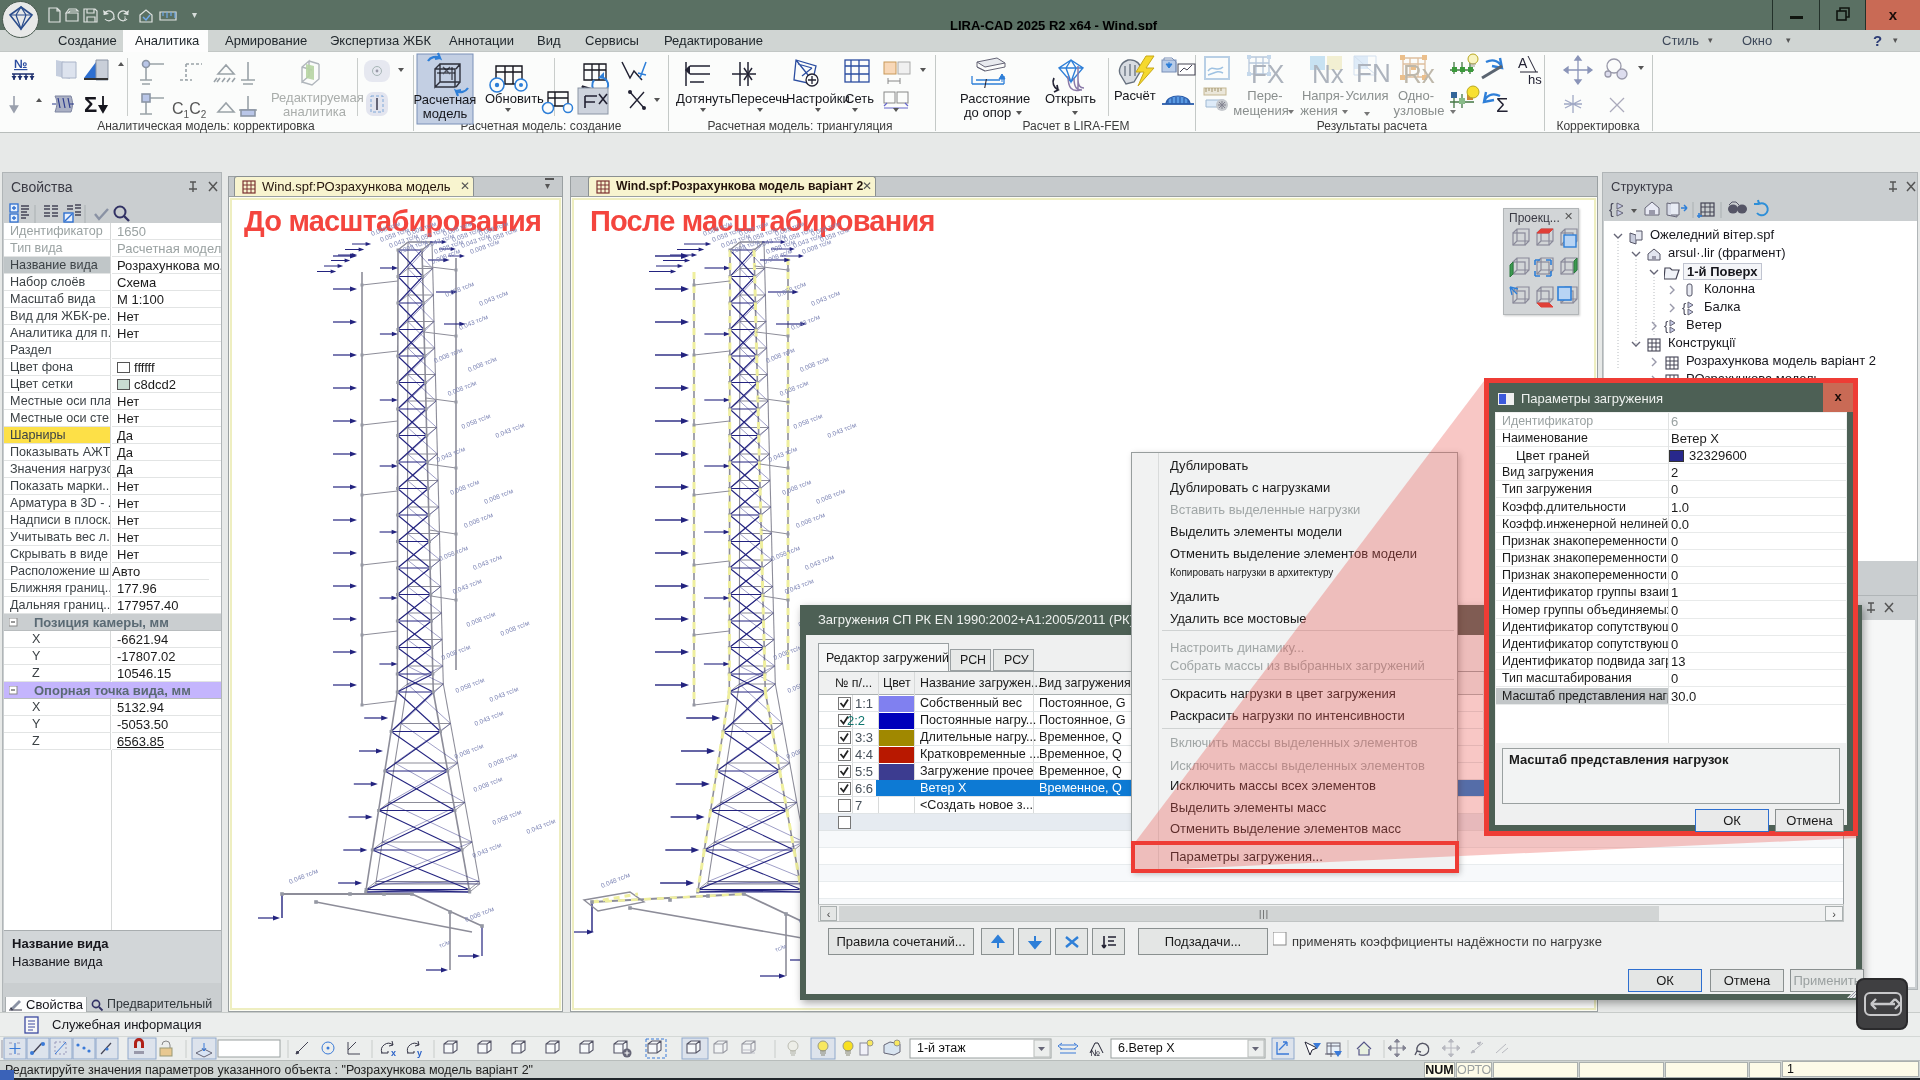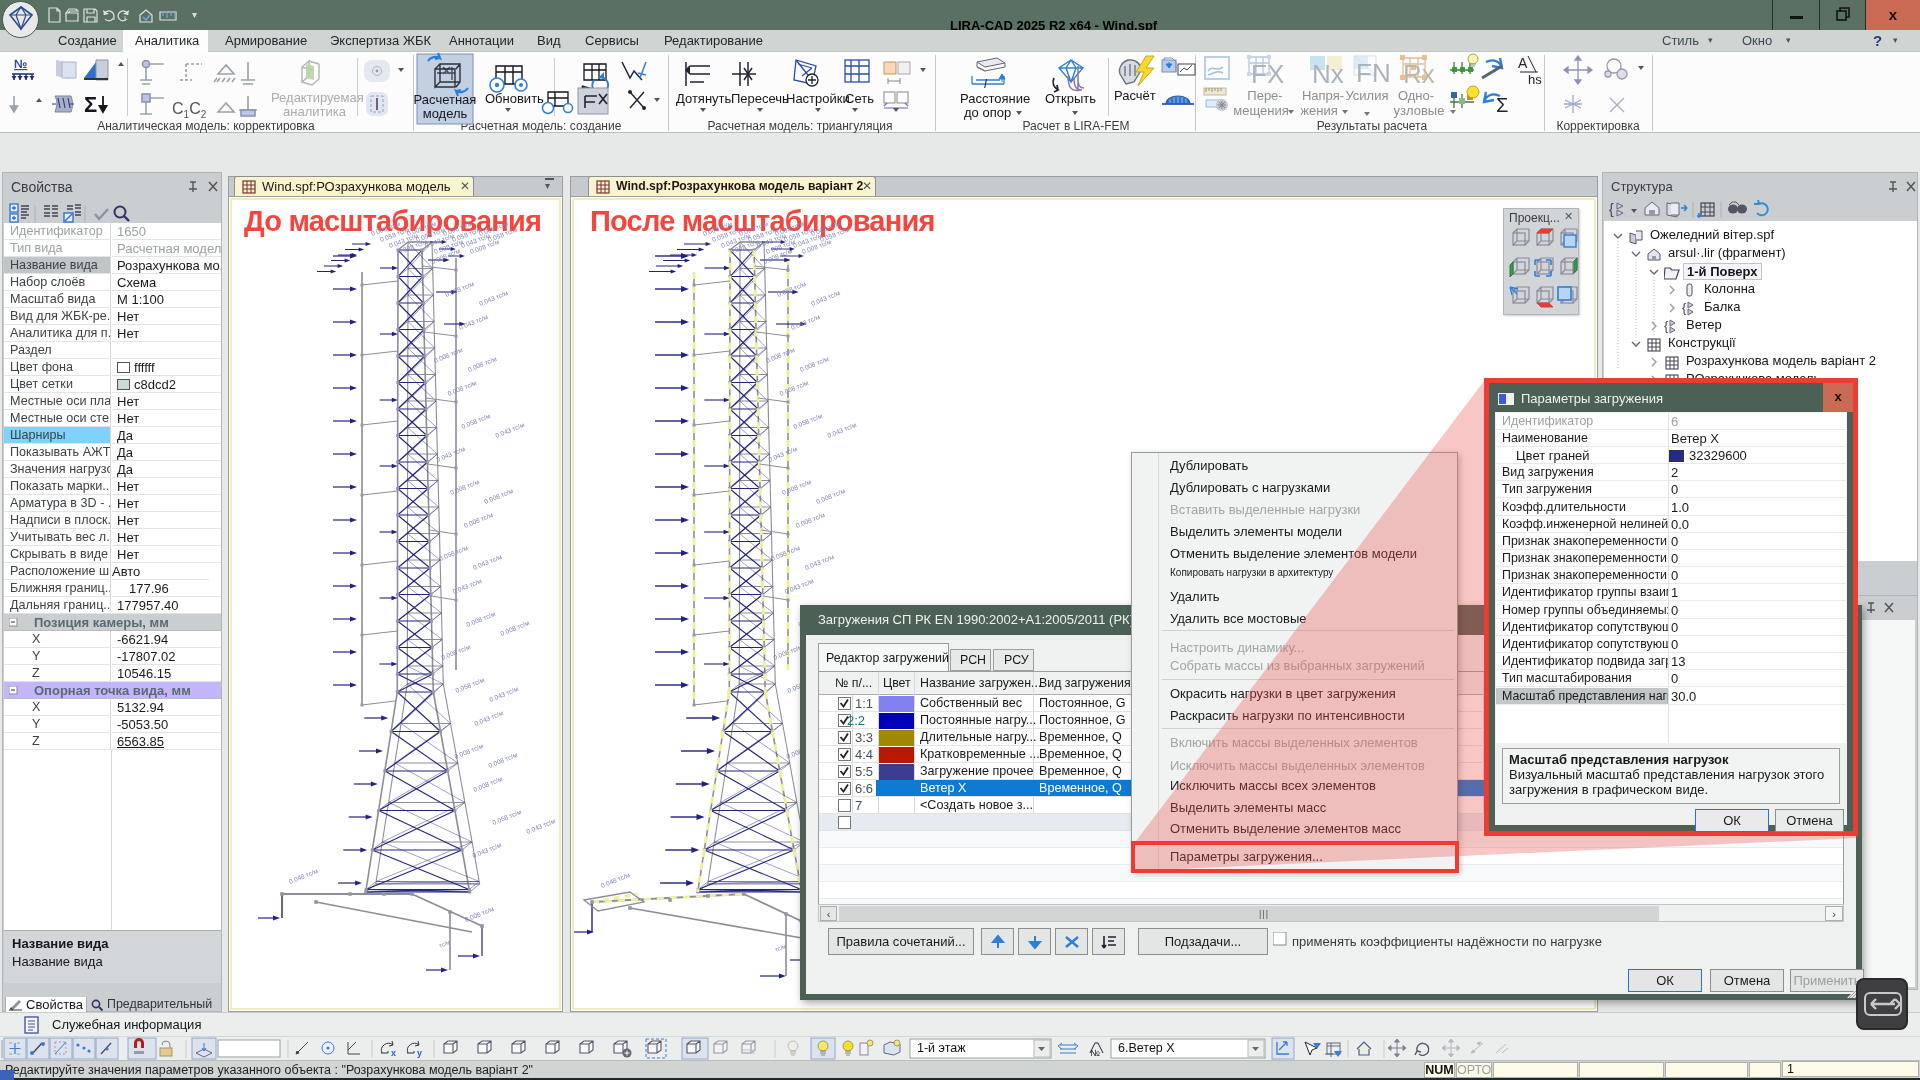--- a/index.html
+++ b/index.html
@@ -349,40 +349,40 @@
       <div class="abs prow" style="left:0;top:119px;width:107px;background:#fff;color:#3c4246;padding-left:6px;border-bottom:1px solid #e2e4e4;border-right:1px solid #d6d8d8;font-size:12.6px;">Раздел</div>
       <div class="abs prow" style="left:108px;top:119px;width:109px;color:#1a1a1a;padding-left:5px;border-bottom:1px solid #e2e4e4;"></div>
       <div class="abs prow" style="left:0;top:136px;width:107px;background:#fff;color:#3c4246;padding-left:6px;border-bottom:1px solid #e2e4e4;border-right:1px solid #d6d8d8;font-size:12.6px;">Цвет фона</div>
       <div class="abs prow" style="left:108px;top:136px;width:109px;color:#1a1a1a;padding-left:5px;border-bottom:1px solid #e2e4e4;"><span style="display:inline-block;width:13px;height:11px;background:#ffffff;border:1px solid #555;vertical-align:-1px;margin-right:4px;"></span>ffffff</div>
       <div class="abs prow" style="left:0;top:153px;width:107px;background:#fff;color:#3c4246;padding-left:6px;border-bottom:1px solid #e2e4e4;border-right:1px solid #d6d8d8;font-size:12.6px;">Цвет сетки</div>
       <div class="abs prow" style="left:108px;top:153px;width:109px;color:#1a1a1a;padding-left:5px;border-bottom:1px solid #e2e4e4;"><span style="display:inline-block;width:13px;height:11px;background:#c8dcd2;border:1px solid #555;vertical-align:-1px;margin-right:4px;"></span>c8dcd2</div>
       <div class="abs prow" style="left:0;top:170px;width:107px;background:#fff;color:#3c4246;padding-left:6px;border-bottom:1px solid #e2e4e4;border-right:1px solid #d6d8d8;font-size:12.6px;">Местные оси пла...</div>
       <div class="abs prow" style="left:108px;top:170px;width:109px;color:#1a1a1a;padding-left:5px;border-bottom:1px solid #e2e4e4;">Нет</div>
       <div class="abs prow" style="left:0;top:187px;width:107px;background:#fff;color:#3c4246;padding-left:6px;border-bottom:1px solid #e2e4e4;border-right:1px solid #d6d8d8;font-size:12.6px;">Местные оси сте...</div>
       <div class="abs prow" style="left:108px;top:187px;width:109px;color:#1a1a1a;padding-left:5px;border-bottom:1px solid #e2e4e4;">Нет</div>
-      <div class="abs prow" style="left:0;top:204px;width:107px;background:#7dd3fc;color:#3c4246;padding-left:6px;border-bottom:1px solid #e2e4e4;border-right:1px solid #d6d8d8;font-size:12.6px;">Шарниры</div>
+      <div class="abs prow" style="left:0;top:204px;width:107px;background:#fde047;color:#3c4246;padding-left:6px;border-bottom:1px solid #e2e4e4;border-right:1px solid #d6d8d8;font-size:12.6px;">Шарниры</div>
       <div class="abs prow" style="left:108px;top:204px;width:109px;color:#1a1a1a;padding-left:5px;border-bottom:1px solid #e2e4e4;">Да</div>
       <div class="abs prow" style="left:0;top:221px;width:107px;background:#fff;color:#3c4246;padding-left:6px;border-bottom:1px solid #e2e4e4;border-right:1px solid #d6d8d8;font-size:12.6px;">Показывать АЖТ</div>
       <div class="abs prow" style="left:108px;top:221px;width:109px;color:#1a1a1a;padding-left:5px;border-bottom:1px solid #e2e4e4;">Да</div>
       <div class="abs prow" style="left:0;top:238px;width:107px;background:#fff;color:#3c4246;padding-left:6px;border-bottom:1px solid #e2e4e4;border-right:1px solid #d6d8d8;font-size:12.6px;">Значения нагрузок</div>
       <div class="abs prow" style="left:108px;top:238px;width:109px;color:#1a1a1a;padding-left:5px;border-bottom:1px solid #e2e4e4;">Да</div>
       <div class="abs prow" style="left:0;top:255px;width:107px;background:#fff;color:#3c4246;padding-left:6px;border-bottom:1px solid #e2e4e4;border-right:1px solid #d6d8d8;font-size:12.6px;">Показать марки...</div>
       <div class="abs prow" style="left:108px;top:255px;width:109px;color:#1a1a1a;padding-left:5px;border-bottom:1px solid #e2e4e4;">Нет</div>
       <div class="abs prow" style="left:0;top:272px;width:107px;background:#fff;color:#3c4246;padding-left:6px;border-bottom:1px solid #e2e4e4;border-right:1px solid #d6d8d8;font-size:12.6px;">Арматура в 3D - ...</div>
       <div class="abs prow" style="left:108px;top:272px;width:109px;color:#1a1a1a;padding-left:5px;border-bottom:1px solid #e2e4e4;">Нет</div>
       <div class="abs prow" style="left:0;top:289px;width:107px;background:#fff;color:#3c4246;padding-left:6px;border-bottom:1px solid #e2e4e4;border-right:1px solid #d6d8d8;font-size:12.6px;">Надписи в плоск...</div>
       <div class="abs prow" style="left:108px;top:289px;width:109px;color:#1a1a1a;padding-left:5px;border-bottom:1px solid #e2e4e4;">Нет</div>
       <div class="abs prow" style="left:0;top:306px;width:107px;background:#fff;color:#3c4246;padding-left:6px;border-bottom:1px solid #e2e4e4;border-right:1px solid #d6d8d8;font-size:12.6px;">Учитывать вес л...</div>
       <div class="abs prow" style="left:108px;top:306px;width:109px;color:#1a1a1a;padding-left:5px;border-bottom:1px solid #e2e4e4;">Нет</div>
       <div class="abs prow" style="left:0;top:323px;width:107px;background:#fff;color:#3c4246;padding-left:6px;border-bottom:1px solid #e2e4e4;border-right:1px solid #d6d8d8;font-size:12.6px;">Скрывать в виде</div>
       <div class="abs prow" style="left:108px;top:323px;width:109px;color:#1a1a1a;padding-left:5px;border-bottom:1px solid #e2e4e4;">Нет</div>
       <div class="abs prow" style="left:0;top:340px;width:107px;background:#fff;color:#3c4246;padding-left:6px;border-bottom:1px solid #e2e4e4;border-right:1px solid #d6d8d8;font-size:12.6px;">Расположение ш...</div>
       <div class="abs prow" style="left:108px;top:340px;width:97px;color:#1a1a1a;border-bottom:1px solid #e2e4e4;">Авто</div>
       <div class="abs prow" style="left:0;top:357px;width:107px;background:#fff;color:#3c4246;padding-left:6px;border-bottom:1px solid #e2e4e4;border-right:1px solid #d6d8d8;font-size:12.6px;">Ближняя границ...</div>
-      <div class="abs prow" style="left:108px;top:357px;width:109px;color:#1a1a1a;padding-left:17px;border-bottom:1px solid #e2e4e4;">177.96</div>
+      <div class="abs prow" style="left:108px;top:357px;width:109px;color:#1a1a1a;padding-left:5px;border-bottom:1px solid #e2e4e4;">177.96</div>
       <div class="abs prow" style="left:0;top:374px;width:107px;background:#fff;color:#3c4246;padding-left:6px;border-bottom:1px solid #e2e4e4;border-right:1px solid #d6d8d8;font-size:12.6px;">Дальняя границ...</div>
       <div class="abs prow" style="left:108px;top:374px;width:109px;color:#1a1a1a;padding-left:5px;border-bottom:1px solid #e2e4e4;">177957.40</div>
       <div class="abs prow" style="left:0;top:391px;width:217px;background:#caced0;color:#5a6a74;font-weight:bold;padding-left:30px;border-bottom:1px solid #b8bcbe;">Позиция камеры, мм</div>
       <svg class="abs" style="left:5px;top:395px;" width="9" height="9">
         <rect x="0" y="0" width="8" height="8" fill="#fff" stroke="#888"></rect>
         <path d="M2 4 h4" stroke="#333"></path>
       </svg>
       <div class="abs prow" style="left:0;top:408px;width:107px;background:#fff;color:#3c4246;padding-left:28px;border-bottom:1px solid #e2e4e4;border-right:1px solid #d6d8d8;font-size:12.6px;">X</div>
       <div class="abs prow" style="left:108px;top:408px;width:109px;color:#1a1a1a;padding-left:5px;border-bottom:1px solid #e2e4e4;">-6621.94</div>
       <div class="abs prow" style="left:0;top:425px;width:107px;background:#fff;color:#3c4246;padding-left:28px;border-bottom:1px solid #e2e4e4;border-right:1px solid #d6d8d8;font-size:12.6px;">Y</div>
@@ -1886,21 +1886,20 @@
           <div class="abs prow" style="left:0;top:240px;width:172px;background:#fff;color:#1a1a1a;padding-left:6px;border-bottom:1px solid #e8eaea;font-size:12.4px;">Идентификатор подвида загру...</div>
           <div class="abs prow" style="left:173px;top:240px;width:177px;color:#1a1a1a;padding-left:2px;border-bottom:1px solid #e8eaea;">13</div>
           <div class="abs prow" style="left:0;top:257px;width:172px;background:#fff;color:#1a1a1a;padding-left:6px;border-bottom:1px solid #e8eaea;font-size:12.4px;">Тип масштабирования</div>
           <div class="abs prow" style="left:173px;top:257px;width:177px;color:#1a1a1a;padding-left:2px;border-bottom:1px solid #e8eaea;">0</div>
           <div class="abs prow" style="left:0;top:275px;width:172px;background:#c2c6c8;color:#1a1a1a;padding-left:6px;border-bottom:1px solid #e8eaea;font-size:12.4px;">Масштаб представления нагру...</div>
           <div class="abs prow" style="left:173px;top:275px;width:177px;color:#1a1a1a;padding-left:2px;border-bottom:1px solid #e8eaea;">30.0</div>
           <div class="abs" style="left:172px;top:0;width:1px;height:330px;background:#e0e2e2;"></div>
         </div>
         <div class="abs" style="left:7px;top:336px;width:338px;height:56px;background:#f2f3f3;border:1px solid #9aa0a0;padding:3px 6px;">
           <div style="font-weight:bold;font-size:13px;">Масштаб представления нагрузок</div>
-          <div style="font-size:13px;line-height:15px;">Визуальный масштаб представления нагрузок этого загружения в графическом виде.</div>
         </div>
         <div class="btn" style="left:200px;top:397px;width:74px;height:23px;line-height:21px;border:1px solid #2e6fd0;background:#e9eaea;">ОК</div>
         <div class="btn" style="left:280px;top:397px;width:69px;height:23px;line-height:21px;background:#e9eaea;">Отмена</div>
       </div>
     </div>
   </div>
 <div class="abs" style="left:0;top:1012px;width:1920px;height:24px;background:#eceeed;border-top:1px solid #c8ccca;">
     <svg class="abs" style="left:24px;top:3px;" width="16" height="18">
       <rect x="1" y="1" width="13" height="16" fill="#f8f8f8" stroke="#3c4aa0" stroke-width="1.3"></rect>
       <path d="M4 5 h7 M4 8 h7 M4 11 h7 M4 14 h5" stroke="#3c4aa0"></path>

